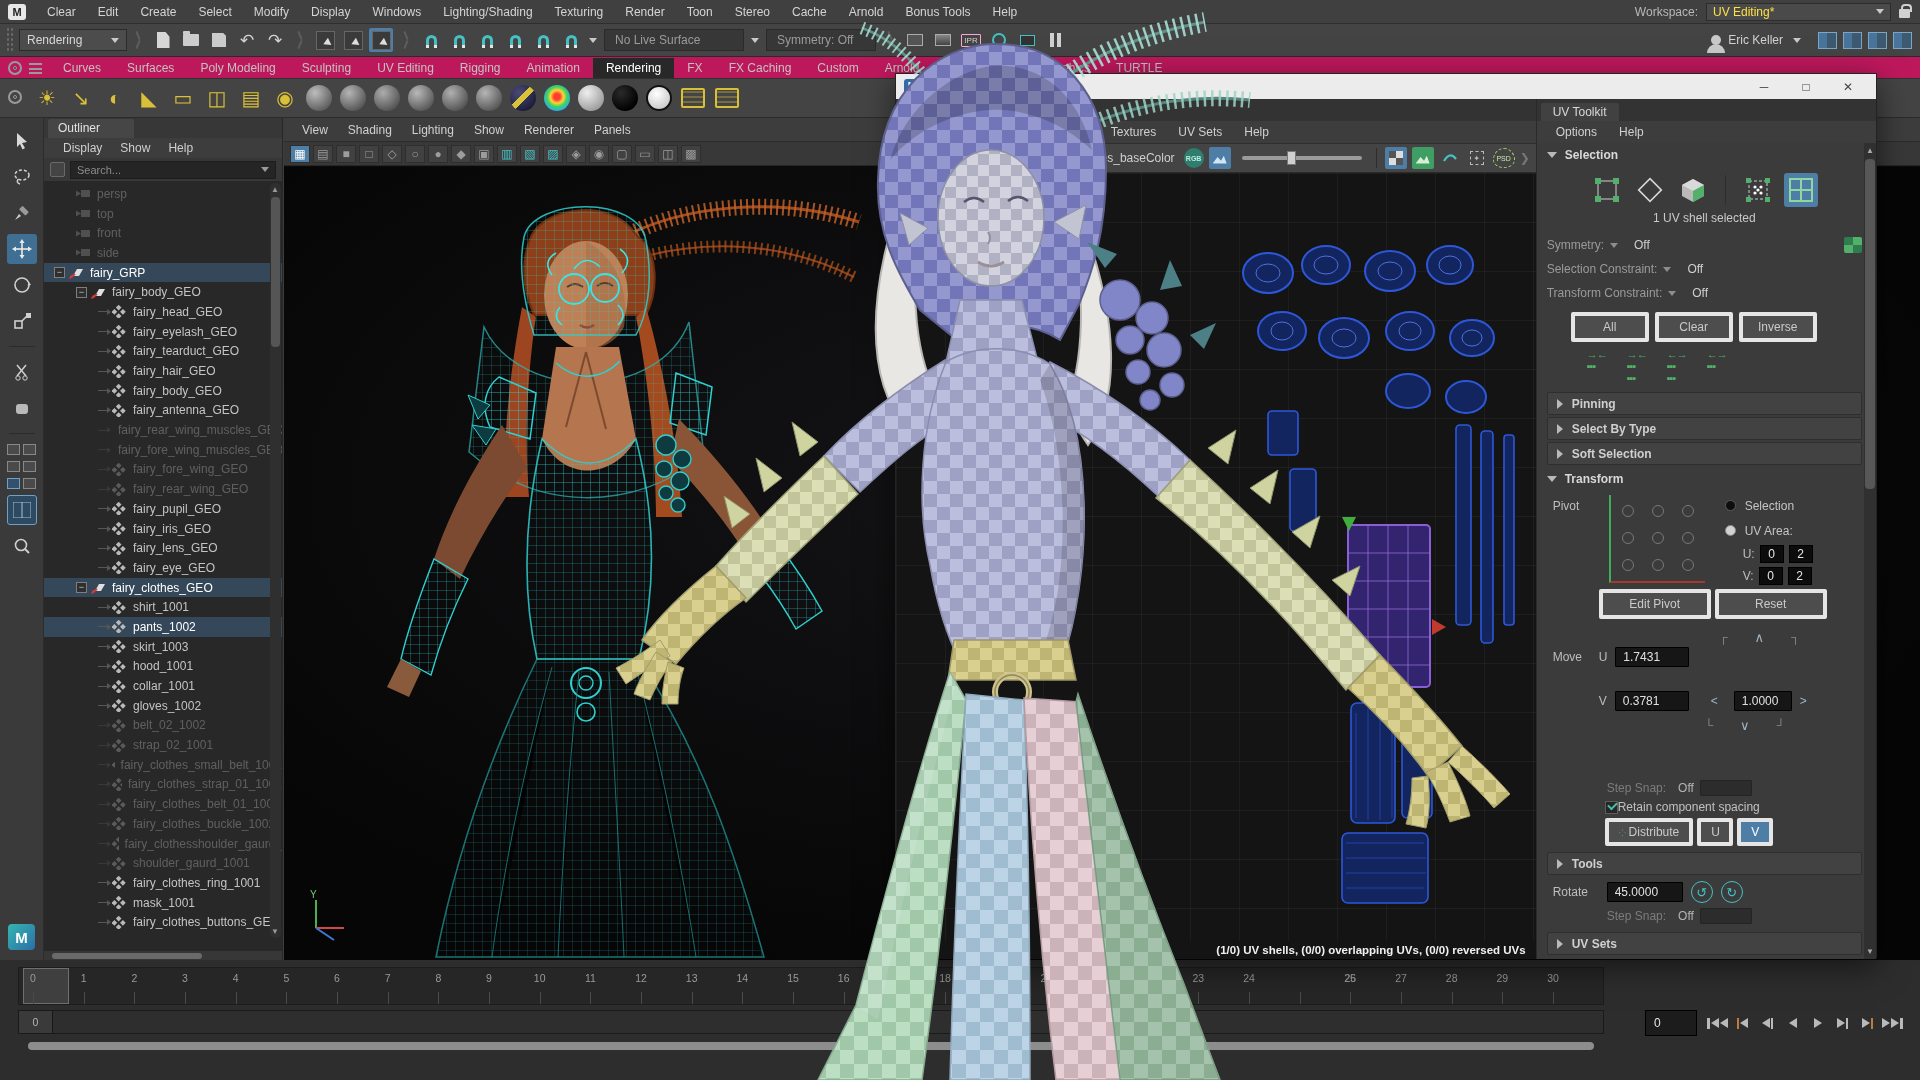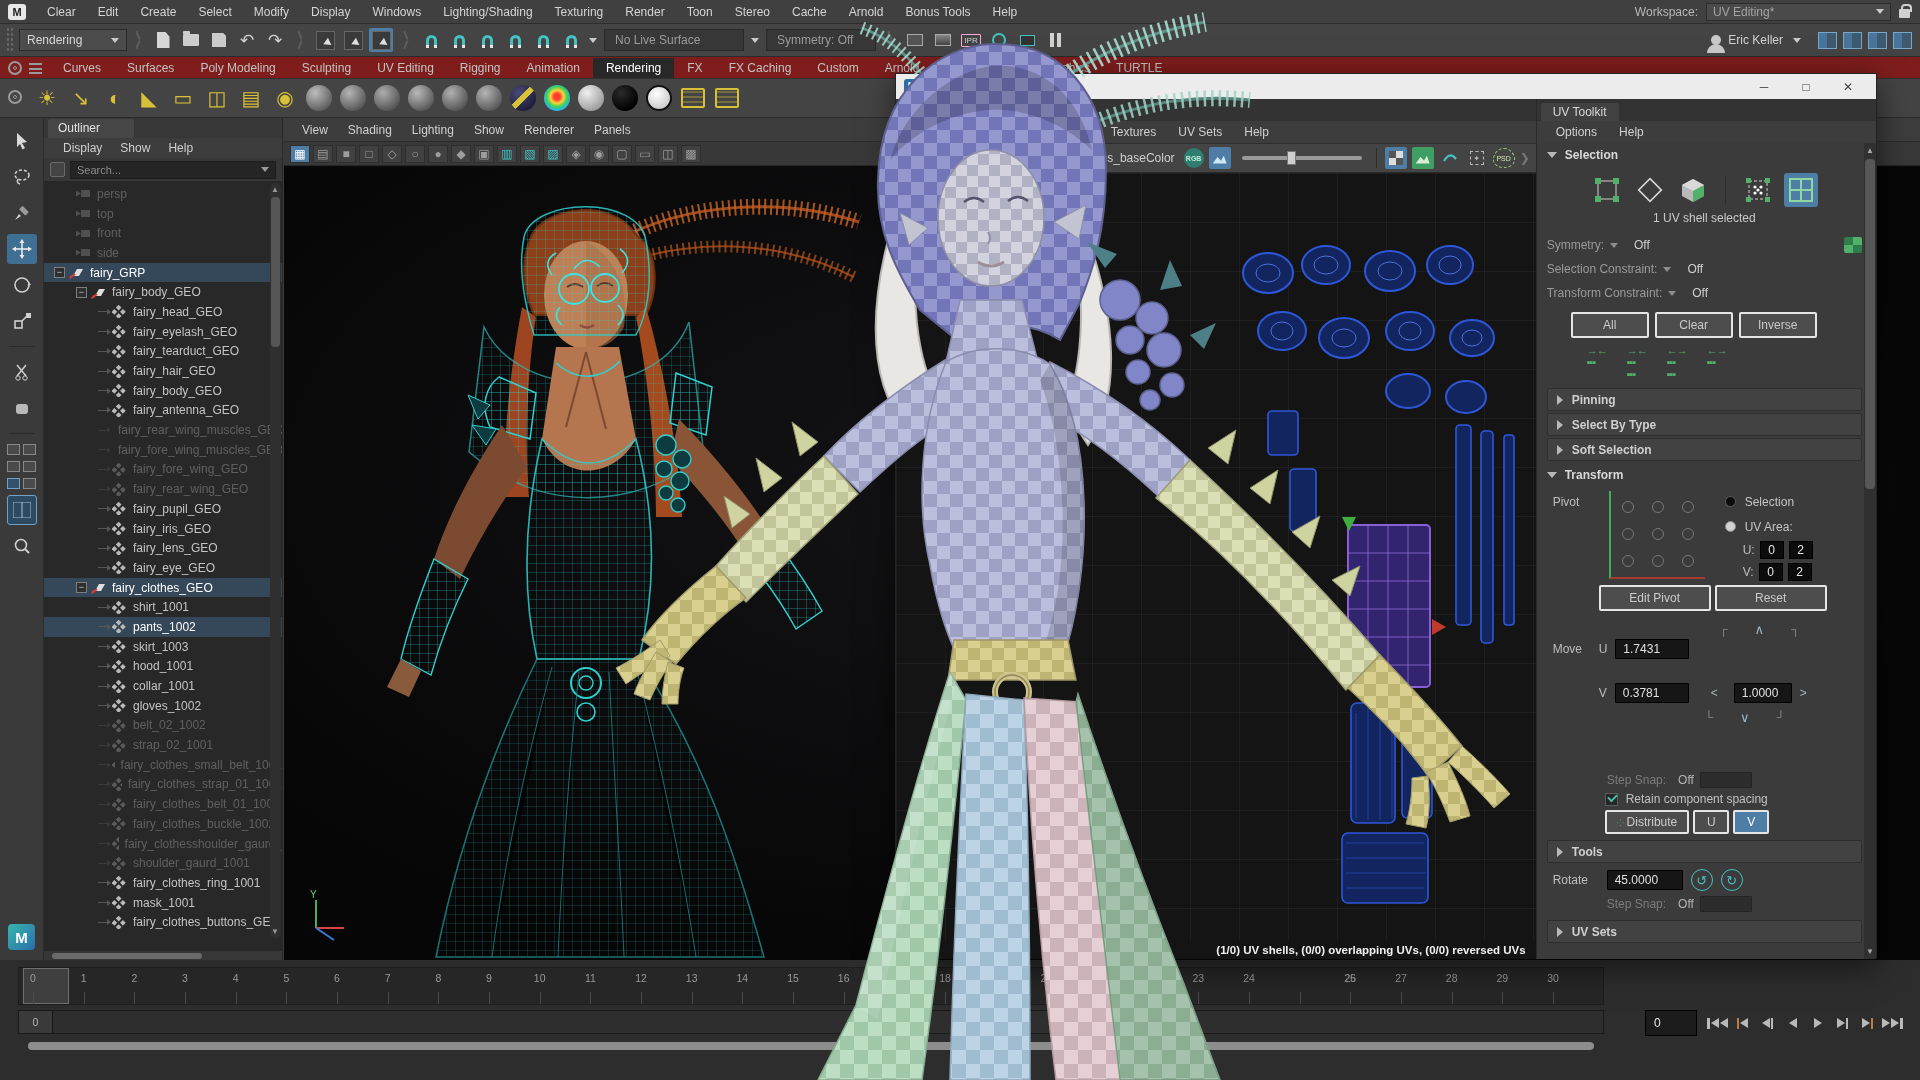--- a/index.html
+++ b/index.html
@@ -5,21 +5,21 @@
 *{margin:0;padding:0;box-sizing:border-box}
 body{background:#222;font-family:"Liberation Sans",sans-serif;-webkit-font-smoothing:antialiased}
 #root{position:relative;width:1920px;height:1080px;background:#3c3c3c;overflow:hidden;color:#c8c8c8;font-size:12px}
 .row{display:flex;align-items:center}
 
 #menubar{position:absolute;left:0;top:0;width:1920px;height:24px;background:#404040;border-bottom:1px solid #2e2e2e;display:flex;align-items:center;padding-left:8px}
 .mb-logo{width:18px;height:16px;border-radius:3px;background:#e8e8e8;color:#222;font-weight:bold;font-size:11px;text-align:center;line-height:16px;margin-right:10px}
 .mb-item{padding:0 11px;height:24px;line-height:24px;color:#d4d4d4;cursor:default}
 #workspace{margin-left:auto;display:flex;align-items:center;gap:8px;padding-right:10px}
 #workspace .lbl{color:#b8b8b8}
-.ws-select{width:185px;height:18px;background:#4a4a4a;border:1px solid #2c2c2c;display:flex;align-items:center;padding:0 6px;color:#a3a3a3}
+.ws-select{width:185px;height:18px;background:#4a4a4a;border:1px solid #2c2c2c;display:flex;align-items:center;padding:0 6px;color:#fde047}
 .caret{width:0;height:0;border-left:4px solid transparent;border-right:4px solid transparent;border-top:5px solid #c9c9c9;margin-left:auto}
 .lock{width:11px;height:9px;background:#d0d0d0;border-radius:1px;position:relative;margin-top:4px}
 .lock:before{content:"";position:absolute;left:2px;top:-5px;width:7px;height:6px;border:2px solid #d0d0d0;border-bottom:none;border-radius:4px 4px 0 0}
 
 #statusline{position:absolute;left:0;top:24px;width:1920px;height:33px;background:#444;border-bottom:1px solid #2a2a2a;display:flex;align-items:center;padding-left:2px}
 .grip{width:9px;height:26px;margin:0 4px;background:radial-gradient(circle,#6a6a6a 1px,transparent 1.5px);background-size:4px 5px}
 .sl-select{height:22px;background:#4c4c4c;border:1px solid #2b2b2b;display:flex;align-items:center;padding:0 7px;min-width:108px;color:#d6d6d6}
 .chev{width:8px;height:20px;position:relative;margin:0 7px}
 .chev:before,.chev:after{content:"";position:absolute;left:3px;width:2px;height:9px;background:#5d5d5d}
 .chev:before{top:1px;transform:rotate(-22deg)}
@@ -37,21 +37,21 @@
 .magnet:before,.magnet:after{content:"";position:absolute;bottom:-1px;width:3px;height:3px;background:#e6e6e6}
 .magnet:before{left:-3px}.magnet:after{right:-3px}
 .sl-field{height:22px;background:#373737;border:1px solid #2a2a2a;color:#9b9b9b;display:flex;align-items:center;padding:0 10px;margin:0 3px}
 .ipr{font-size:8px;color:#cfcfcf;border:1px solid #f9a8d4;padding:1px 2px;border-radius:1px}
 .pause{display:flex;gap:3px}
 .pause i{display:block;width:4px;height:14px;background:#d0d0d0}
 .person{width:10px;height:10px;border-radius:50%;background:#c9c9c9;position:relative;margin-right:7px}
 .person:after{content:"";position:absolute;top:9px;left:-4px;width:18px;height:9px;border-radius:9px 9px 0 0;background:#c9c9c9}
 .paneico{width:19px;height:17px;border:1px solid #7aa7c7;background:linear-gradient(#49759c,#49759c) 0 0/8px 100% no-repeat,#3e5a70;margin:0 3px}
 
-#shelftabs{position:absolute;left:0;top:57px;width:1920px;height:22px;background:#7f1d1d;border-bottom:1px solid #303030;display:flex;align-items:flex-end;padding-left:6px}
+#shelftabs{position:absolute;left:0;top:57px;width:1920px;height:22px;background:#be185d;border-bottom:1px solid #303030;display:flex;align-items:flex-end;padding-left:6px}
 .gearbox{width:14px;height:14px;margin:0 5px 3px 2px;border-radius:50%;border:2px solid #9a9a9a;position:relative}
 .gearbox:after{content:"";position:absolute;inset:3px;border-radius:50%;background:#3d3d3d;border:1px solid #9a9a9a}
 .burger{width:13px;height:11px;margin:0 8px 4px 2px;border-top:2px solid #9a9a9a;border-bottom:2px solid #9a9a9a;position:relative}
 .burger:after{content:"";position:absolute;top:2.5px;left:0;right:0;height:2px;background:#9a9a9a}
 .shtab{padding:3px 13px;color:#c2c2c2;cursor:default}
 .shtab.active{background:#282828;color:#fff}
 #shelficons{position:absolute;left:0;top:79px;width:1920px;height:39px;background:#444;border-bottom:1px solid #2b2b2b;display:flex;align-items:center;padding-left:6px;gap:4px}
 .shico{width:30px;height:30px;display:flex;align-items:center;justify-content:center}
 .shico .g{font-size:20px;color:#d8c038}
 .sph{width:26px;height:26px;border-radius:50%}
@@ -141,42 +141,42 @@
 .comp-div{width:1px;height:30px;background:#2d2d2d;margin:0 6px}
 .tk-center{text-align:center;color:#c9c9c9;margin:2px 0 8px}
 .radio-row{display:flex;align-items:center;gap:9px;height:21px;padding-left:6px;color:#c4c4c4}
 .rdot{width:11px;height:11px;border-radius:50%;background:#262626;border:1px solid #5a5a5a;flex:none}
 .rdot.on{background:#d2d2d2;border-color:#888}
 .rdot.dark{background:#0d0d0d}
 .tk-line{display:flex;align-items:center;height:24px;color:#9a9a9a;gap:6px}
 .tk-line .val{color:#cfcfcf;margin-left:10px}
 .tk-line .scaret{width:0;height:0;border-left:4px solid transparent;border-right:4px solid transparent;border-top:5px solid #8d8d8d}
 .tealgrid{margin-left:auto;width:18px;height:16px;background:conic-gradient(#53b06a 0 25%,#2e7d4c 0 50%,#53b06a 0 75%,#2e7d4c 0);border-radius:2px}
-.btn{background:#4d4d4d;border:2px solid #e5e5e5;color:#cacaca;padding:4px 0;text-align:center;border-radius:2px}
+.btn{background:#4d4d4d;border:4px solid #e5e5e5;color:#cacaca;padding:4px 0;text-align:center;border-radius:2px}
 .btnrow{display:flex;gap:6px;margin:7px 0 6px 24px}
 .btnrow .btn{width:78px}
 .growrow{display:flex;gap:20px;margin:2px 0 8px 40px}
 .growico{color:#53b06a;font-size:11px;letter-spacing:-1px}
 .field{background:#161616;border:1px solid #000;color:#e0e0e0;padding:2px 7px;border-radius:1px}
 .field.dim{color:#555;background:#2c2c2c;border-color:#242424}
 .pivotwrap{display:flex;gap:14px;margin:4px 0 4px 0}
 .pivlabel{width:48px;color:#bdbdbd;padding-top:4px;padding-left:6px}
 .pivgrid{position:relative;width:96px;height:88px;border-left:2px solid #3fae5c;border-bottom:2px solid #a33a32;display:grid;grid-template-columns:repeat(3,1fr);grid-template-rows:repeat(3,1fr);place-items:center;padding:2px}
 .pivdot{width:12px;height:12px;border:1.5px solid #787878;border-radius:50%}
 .pivright{display:flex;flex-direction:column;gap:4px}
 .uvline{display:flex;align-items:center;gap:5px;color:#bdbdbd}
 .minifield{width:24px;height:18px;background:#0c0c0c;color:#e6e6e6;display:flex;align-items:center;justify-content:center;border:1px solid #000}
 .pivbtns{display:flex;gap:4px;margin:4px 0 8px 52px}
 .pivbtns .btn{width:112px}
 .moverow{display:flex;align-items:center;gap:8px;margin:4px 0}
 .movelabel{width:44px;color:#bdbdbd;padding-left:6px}
 .nudge{display:grid;grid-template-columns:28px 44px 28px;grid-template-rows:20px 20px 20px;place-items:center;color:#8b8b8b;margin-left:12px}
 .nudge .a{color:#9fb6c6;font-size:13px}
 .snaprow{display:flex;align-items:center;gap:6px;margin:5px 0 4px 60px;color:#7c7c7c}
-.checkrow{display:flex;align-items:center;gap:8px;margin:4px 0 4px 58px;color:#c0c0c0}
+.checkrow{display:flex;align-items:center;margin:4px 0 4px 58px;color:#c0c0c0}
 .cbox{width:13px;height:13px;background:#262626;border:1px solid #5c5c5c;position:relative}
 .cbox.on:after{content:"";position:absolute;left:2px;top:0px;width:7px;height:4px;border-left:2px solid #44c0a8;border-bottom:2px solid #44c0a8;transform:rotate(-45deg)}
 .distrow{display:flex;gap:4px;margin:2px 0 6px 58px}
 .distrow .btn{padding:3px 10px}
 .distrow .btn.on{background:#4e7ea6;color:#fff}
 .rotrow{display:flex;align-items:center;gap:8px;margin:6px 0 2px}
 .roundbtn{width:22px;height:22px;border-radius:50%;border:1.5px solid #45c1c4;color:#45c1c4;display:flex;align-items:center;justify-content:center;font-size:13px}
 
 #timeline{position:absolute;left:0;top:960px;width:1920px;height:120px;background:#2d2d2d}
 #ruler{position:absolute;left:18px;top:7px;width:1586px;height:38px;background:#262626;border:1px solid #1c1c1c}

